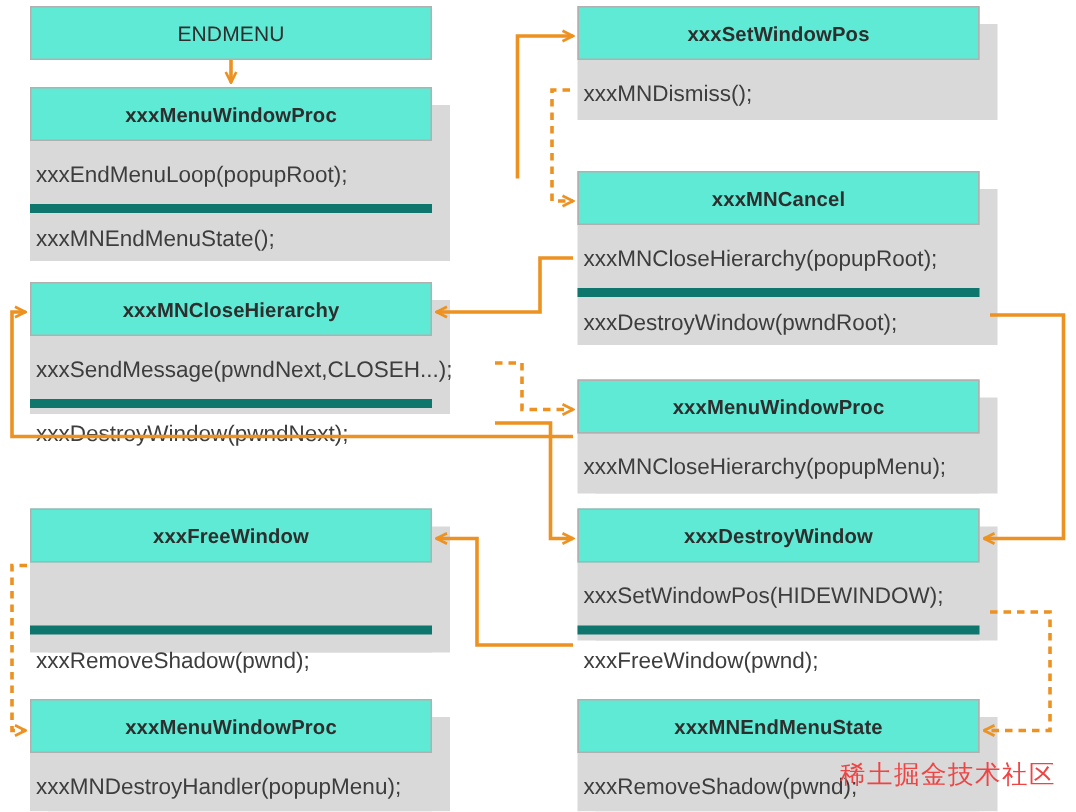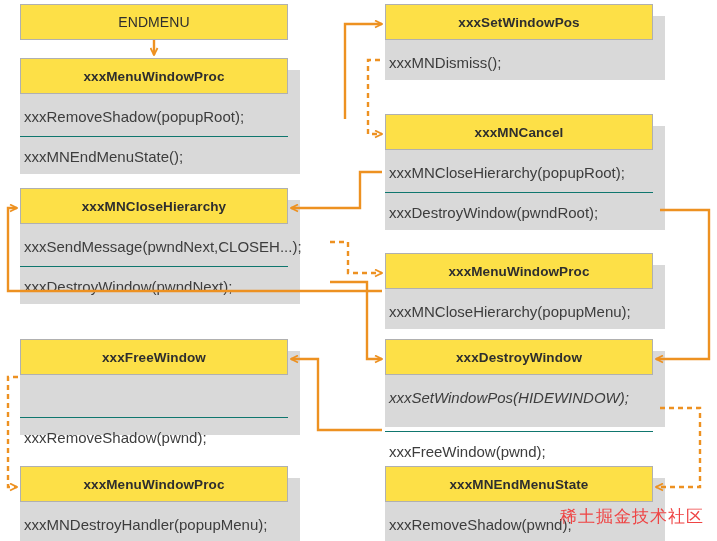--- a/index.html
+++ b/index.html
@@ -15,36 +15,36 @@
   .node .shadow{
     position:absolute;left:12px;top:12px;right:-12px;bottom:0;
     background:#d9d9d9;
   }
   .node .body{
     position:absolute;left:0;top:0;right:0;bottom:0;
     background:#d9d9d9;
   }
   .hdr{
     position:absolute;left:0;top:0;height:36px;width:268px;
-    background:#fde047;border:1px solid #b0b0b0;
+    background:#5eead4;border:1px solid #b0b0b0;
     box-sizing:border-box;
     display:flex;align-items:center;justify-content:center;
     font-weight:bold;font-size:13.5px;color:#2e2e2e;
     letter-spacing:.1px;
     z-index:3;
   }
   .hdr.plain{font-weight:normal;font-size:14px;}
   .row{
     position:absolute;left:0;width:100%;height:40px;
     display:flex;align-items:center;
     padding-left:4px;box-sizing:border-box;
     font-size:15px;color:#3d3d3d;
     z-index:2;white-space:nowrap;
   }
-  .row.sep{border-top:1px solid #0f766e;}
+  .row.sep{border-top:6px solid #0f766e;}
 
   
   #wires{position:absolute;left:0;top:0;width:717px;height:541px;z-index:5;pointer-events:none;}
 
   #watermark{
     position:absolute;left:560px;top:505px;z-index:6;
     font-size:17px;color:#ef4444;letter-spacing:1px;
     font-family:"DejaVu Sans",sans-serif;white-space:nowrap;
   }
 </style>
@@ -54,40 +54,40 @@
 <div id="canvas"></div>
 
 <div class="node" style="left:20px;top:4px;width:268px;height:36px;">
   <div class="hdr plain">ENDMENU</div>
 </div>
 
 <div class="node" style="left:20px;top:58px;width:268px;height:116px;">
   <div class="shadow"></div>
   <div class="body"></div>
   <div class="hdr">xxxMenuWindowProc</div>
-  <div class="row" style="top:38px;">xxxRemoveShadow(popupRoot);</div>
+  <div class="row" style="top:38px;">xxxEndMenuLoop(popupRoot);</div>
   <div class="row sep" style="top:78px;">xxxMNEndMenuState();</div>
 </div>
 
 <div class="node" style="left:385px;top:4px;width:268px;height:76px;">
   <div class="shadow"></div>
   <div class="body"></div>
   <div class="hdr">xxxSetWindowPos</div>
   <div class="row" style="top:38px;">xxxMNDismiss();</div>
 </div>
 
 <div class="node" style="left:385px;top:114px;width:268px;height:116px;">
   <div class="shadow"></div>
   <div class="body"></div>
   <div class="hdr">xxxMNCancel</div>
   <div class="row" style="top:38px;">xxxMNCloseHierarchy(popupRoot);</div>
   <div class="row sep" style="top:78px;">xxxDestroyWindow(pwndRoot);</div>
 </div>
 
-<div class="node" style="left:20px;top:188px;width:268px;height:116px;">
+<div class="node" style="left:20px;top:188px;width:268px;height:88px;">
   <div class="shadow"></div>
   <div class="body"></div>
   <div class="hdr">xxxMNCloseHierarchy</div>
   <div class="row" style="top:38px;">xxxSendMessage(pwndNext,CLOSEH...);</div>
   <div class="row sep" style="top:78px;">xxxDestroyWindow(pwndNext);</div>
 </div>
 
 <div class="node" style="left:385px;top:253px;width:268px;height:76px;">
   <div class="shadow"></div>
   <div class="body"></div>
@@ -99,22 +99,22 @@
   <div class="shadow"></div>
   <div class="body"></div>
   <div class="hdr">xxxFreeWindow</div>
   <div class="row sep" style="top:78px;">xxxRemoveShadow(pwnd);</div>
 </div>
 
 <div class="node" style="left:385px;top:339px;width:268px;height:88px;">
   <div class="shadow"></div>
   <div class="body"></div>
   <div class="hdr">xxxDestroyWindow</div>
-  <div class="row" style="top:38px;font-style:italic;">xxxSetWindowPos(HIDEWINDOW);</div>
-  <div class="row sep" style="top:92px;text-align:right;">xxxFreeWindow(pwnd);</div>
+  <div class="row" style="top:38px;">xxxSetWindowPos(HIDEWINDOW);</div>
+  <div class="row sep" style="top:78px;text-align:right;">xxxFreeWindow(pwnd);</div>
 </div>
 
 <div class="node" style="left:20px;top:466px;width:268px;height:75px;">
   <div class="shadow"></div>
   <div class="body"></div>
   <div class="hdr">xxxMenuWindowProc</div>
   <div class="row" style="top:38px;">xxxMNDestroyHandler(popupMenu);</div>
 </div>
 
 <div class="node" style="left:385px;top:466px;width:268px;height:75px;">

